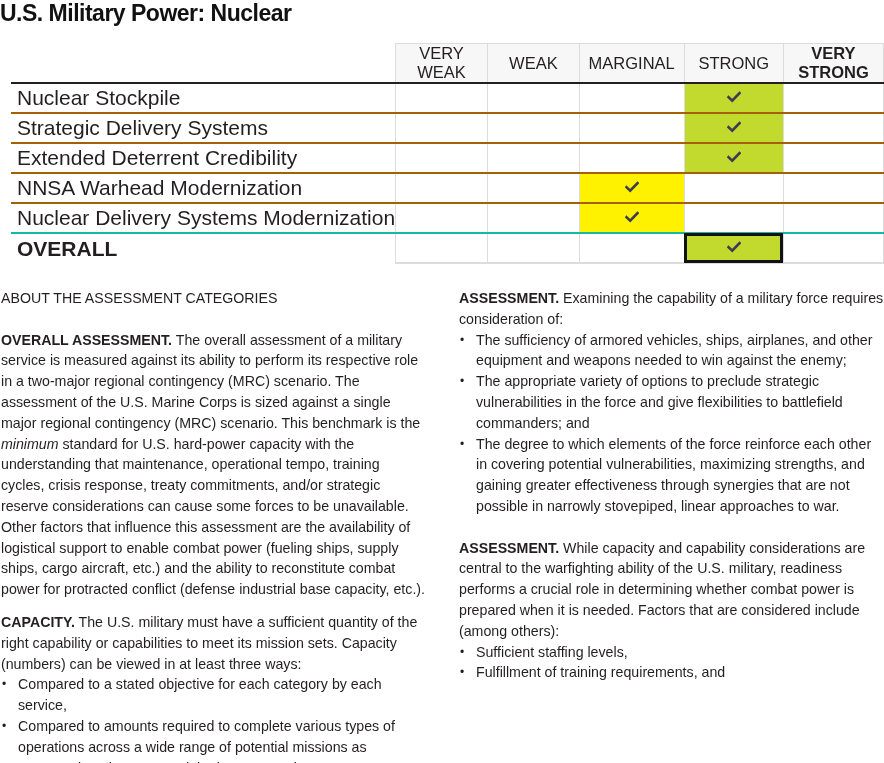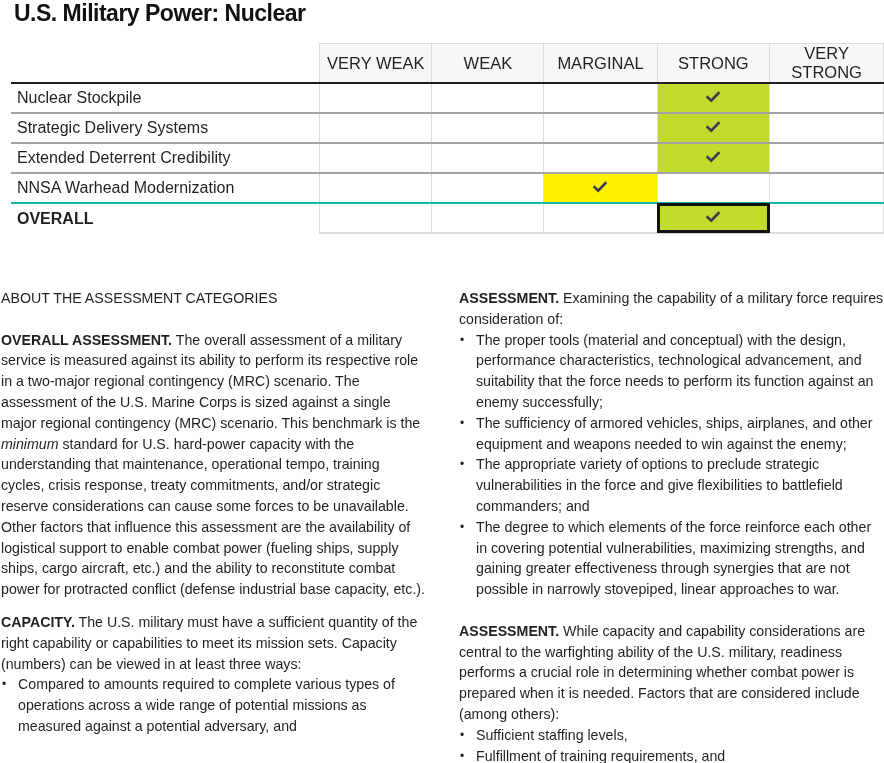--- a/index.html
+++ b/index.html
@@ -1,29 +1,29 @@
 <!DOCTYPE html>
 <html><head>
 <meta charset="utf-8">
 <style>
   html, body { margin:0; padding:0; background:#ffffff; }
   body { width:884px; height:763px; position:relative; overflow:hidden;
          font-family:"Liberation Sans", sans-serif; color:#231f20; }
-  .title { position:absolute; left:14px; top:0px; font-size:23px; font-weight:bold;
+  .title { position:absolute; left:0; top:0px; font-size:23px; font-weight:bold;
            letter-spacing:-0.5px; line-height:26px; color:#111; }
   table.grid { position:absolute; left:0; top:43px; border-collapse:collapse;margin-left:11px; }
   table.grid td, table.grid th { padding:0; }
   .hdr-blank { width:311px; height:37px; border:none; }
   .hdr { width:113px; height:37px; background:#f6f7f6; border:1px solid #dcdcdc; border-bottom:none;
          font-size:16.5px; font-weight:normal; text-align:center; vertical-align:middle; color:#231f20; }
-  .hdr-last { width:114px; }
-  tr.row td { height:28px; border-top:2px solid #a3a3a3; }
+  .hdr-last { width:114px;font-weight:bold; }
+  tr.row td { height:28px; border-top:2px solid #a16207; }
   tr.row.first td { border-top:2px solid #231f20; }
   tr.row.overall td { border-top:2px solid #14b8a6; }
-  td.label { font-size:16px; padding-left:6px !important; vertical-align:middle; white-space:nowrap; }
+  td.label { font-size:21px; padding-left:6px !important; vertical-align:middle; white-space:nowrap; }
   td.label.bold { font-weight:bold; }
   td.cell { border-left:1px solid #dcdcdc; border-right:1px solid #dcdcdc; text-align:center; vertical-align:middle; }
   tr.row.last td.cell { border-bottom:2px solid #dcdcdc; }
   td.cell.outlined { outline:3px solid #111; outline-offset:-3px; }
   .check { display:inline-block; width:14px; height:12px; }
   .section { position:absolute; font-size:14.2px; line-height:20.8px; color:#231f20; }
   .section p { margin:0; }
   .section b { font-weight:bold; }
   .section ul { margin:0; padding:0; list-style:none; }
   .section li { position:relative; padding-left:17px; }
@@ -81,47 +81,57 @@
       <tr class="row">
         <td class="label">NNSA Warhead Modernization</td>
         <td class="cell"></td>
         <td class="cell"></td>
         <td class="cell" style="background: rgb(255, 242, 0);"><svg class="check" viewBox="0 0 14 12">
             <path d="M1.5 6.2 L5.2 9.6 L12.5 2.2" fill="none" stroke="#3d3a52" stroke-width="2.6" stroke-linecap="square"></path>
           </svg></td>
         <td class="cell"></td>
         <td class="cell"></td>
       </tr>
+      <tr class="row">
+        <td class="label">Nuclear Delivery Systems Modernization</td>
+        <td class="cell"></td>
+        <td class="cell"></td>
+        <td class="cell" style="background: rgb(255, 242, 0);"><svg class="check" viewBox="0 0 14 12">
+            <path d="M1.5 6.2 L5.2 9.6 L12.5 2.2" fill="none" stroke="#3d3a52" stroke-width="2.6" stroke-linecap="square"></path>
+          </svg></td>
+        <td class="cell"></td>
+        <td class="cell"></td>
+      </tr>
       <tr class="row overall last">
         <td class="label bold">OVERALL</td>
         <td class="cell"></td>
         <td class="cell"></td>
         <td class="cell"></td>
         <td class="cell outlined" style="background: rgb(194, 217, 46);"><svg class="check" viewBox="0 0 14 12">
             <path d="M1.5 6.2 L5.2 9.6 L12.5 2.2" fill="none" stroke="#3d3a52" stroke-width="2.6" stroke-linecap="square"></path>
           </svg></td>
         <td class="cell"></td>
       </tr>
     </tbody>
 </table>
 
 <div class="section col-left" style="top:288px;">
   <p>ABOUT THE ASSESSMENT CATEGORIES</p>
   <p style="margin-top:20.8px;"><b>OVERALL ASSESSMENT.</b><span> The overall assessment of a military service is measured against its ability to perform its respective role in a two-major regional contingency (MRC) scenario. The assessment of the U.S. Marine Corps is sized against a single major regional contingency (MRC) scenario. This benchmark is the </span><i>minimum</i><span> standard for U.S. hard-power capacity with the understanding that maintenance, operational tempo, training cycles, crisis response, treaty commitments, and/or strategic reserve considerations can cause some forces to be unavailable. Other factors that influence this assessment are the availability of logistical support to enable combat power (fueling ships, supply ships, cargo aircraft, etc.) and the ability to reconstitute combat power for protracted conflict (defense industrial base capacity, etc.).</span></p>
   <p style="margin-top:12px;"><b>CAPACITY.</b><span> The U.S. military must have a sufficient quantity of the right capability or capabilities to meet its mission sets. Capacity (numbers) can be viewed in at least three ways:</span></p>
   <ul>
+    <li>Compared to a stated objective for each category by each service,</li>
     <li>Compared to amounts required to complete various types of opera­tions across a wide range of potential missions as measured against a potential adversary, and</li>
 
   </ul>
 </div>
 
 <div class="section col-right" style="top:288px;">
   <p><b>ASSESSMENT.</b><span> Examining the capability of a military force requires consideration of:</span></p>
   <ul>
-    <li>The proper tools (material and conceptual) with the design, perfor­mance characteristics, technological advancement, and suitability that the force needs to perform its function against an enemy successfully;</li>
     <li>The sufficiency of armored vehicles, ships, airplanes, and other equipment and weapons needed to win against the enemy;</li>
     <li>The appropriate variety of options to preclude strategic vulnerabili­ties in the force and give flexibilities to battlefield commanders; and</li>
     <li>The degree to which elements of the force reinforce each other in covering potential vulnerabilities, maximizing strengths, and gaining greater effectiveness through synergies that are not possible in narrowly stovepiped, linear approaches to war.</li>
   </ul>
   <p style="margin-top:20.8px;"><b>ASSESSMENT.</b><span> While capacity and capability considerations are central to the warfighting ability of the U.S. military, readiness performs a crucial role in determining whether combat power is prepared when it is need­ed. Factors that are considered include (among others):</span></p>
   <ul>
     <li>Sufficient staffing levels,</li>
     <li>Fulfillment of training requirements, and</li>
 
   </ul>

